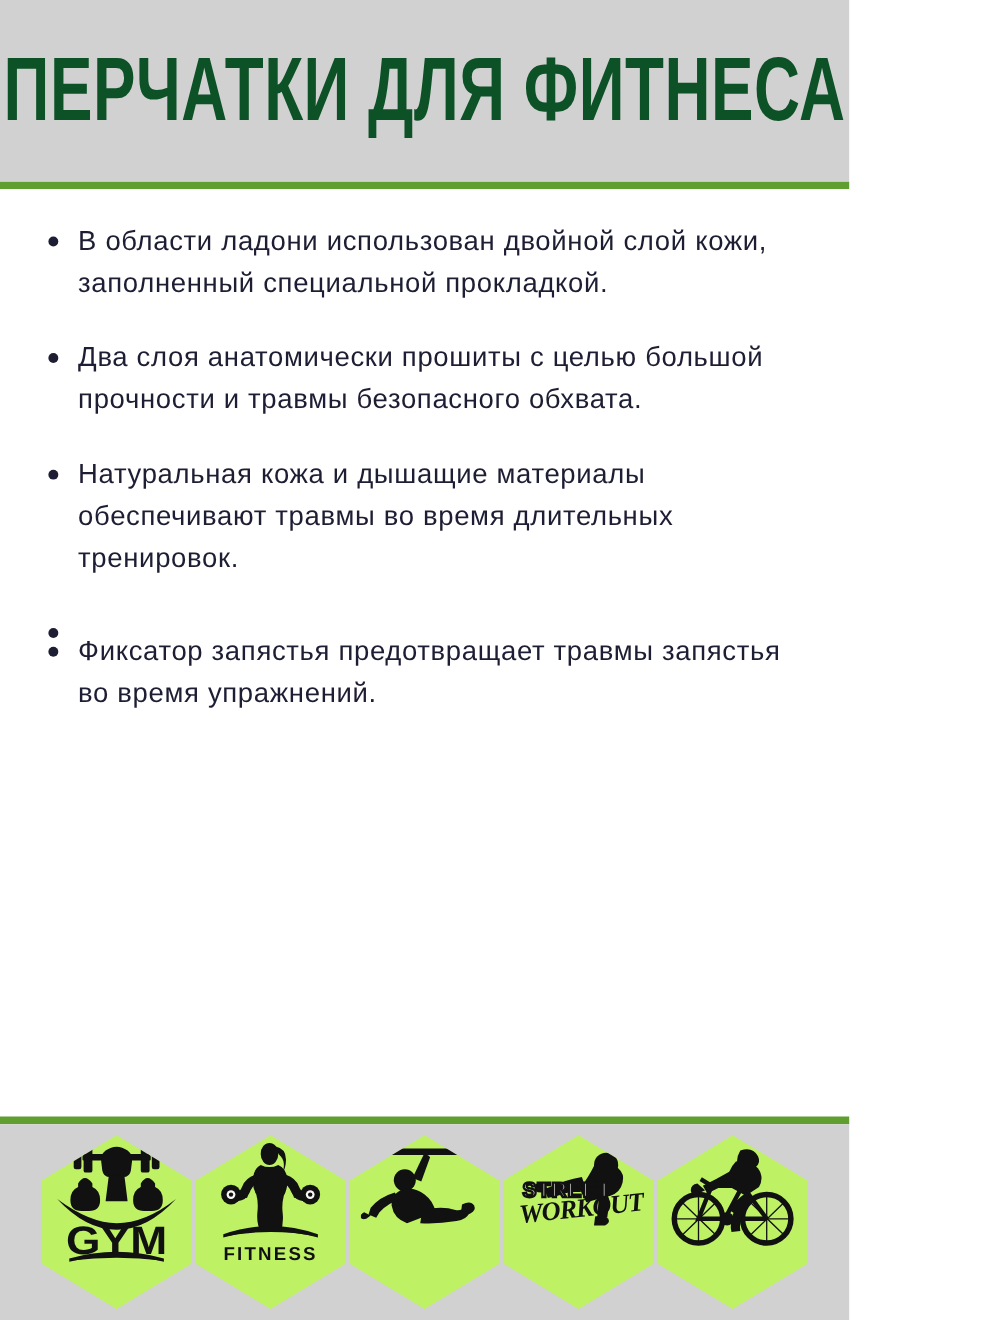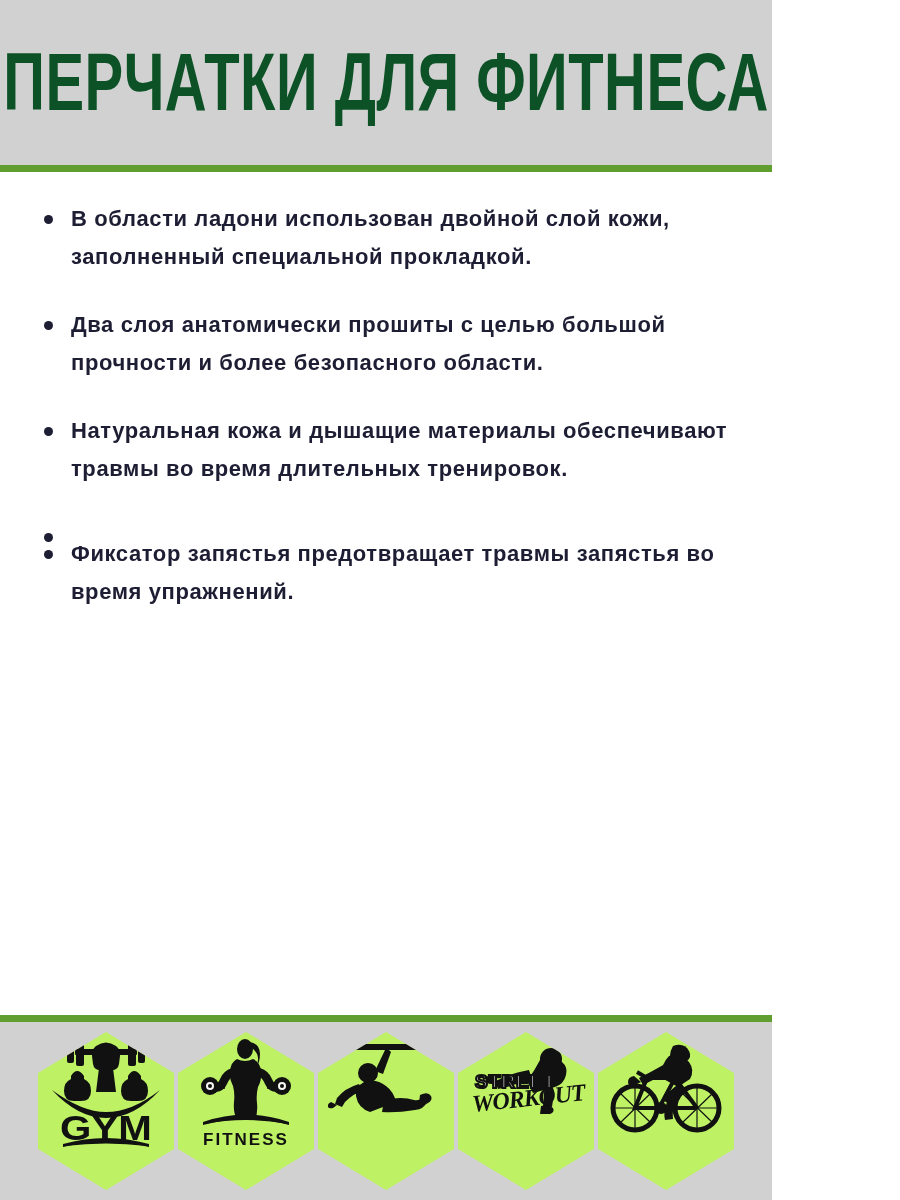--- a/index.html
+++ b/index.html
@@ -68,23 +68,23 @@
     list-style: none;
     margin: 0;
     padding: 0;
   }
   .bullet-item {
     position: relative;
     padding-left: 31px;
     margin-bottom: 30px;
     color: #1d1d33;
     font-family: "Liberation Sans Narrow", "Liberation Sans", sans-serif;
-    font-size: 22px;
+    font-size: 25px;
     line-height: 38px;
-    font-weight: 700;
+    font-weight: 400;
     letter-spacing: 0.6px;
     max-width: 800px;
   }
   .bullet-item:last-child {
     margin-bottom: 0;
     margin-top: 47px;
   }
   .bullet-dot {
     position: absolute;
     left: 4px;
@@ -131,21 +131,21 @@
   <div class="divider-top"></div>
 
   <div class="content">
     <ul class="bullet-list">
       <li class="bullet-item">
         <span class="bullet-dot"></span>
         <span>В области ладони использован двойной слой кожи, заполненный специальной прокладкой.</span>
       </li>
       <li class="bullet-item">
         <span class="bullet-dot"></span>
-        <span>Два слоя анатомически прошиты с целью большой прочности и более безопасного области.</span>
+        <span>Два слоя анатомически прошиты с целью большой прочности и травмы безопасного обхвата.</span>
       </li>
       <li class="bullet-item">
         <span class="bullet-dot"></span>
         <span>Натуральная кожа и  дышащие материалы обеспечивают травмы во время длительных тренировок.</span>
       </li>
       <li class="bullet-item">
         <span class="bullet-dot"></span>
       </li>
       <li class="bullet-item">
         <span class="bullet-dot"></span>

